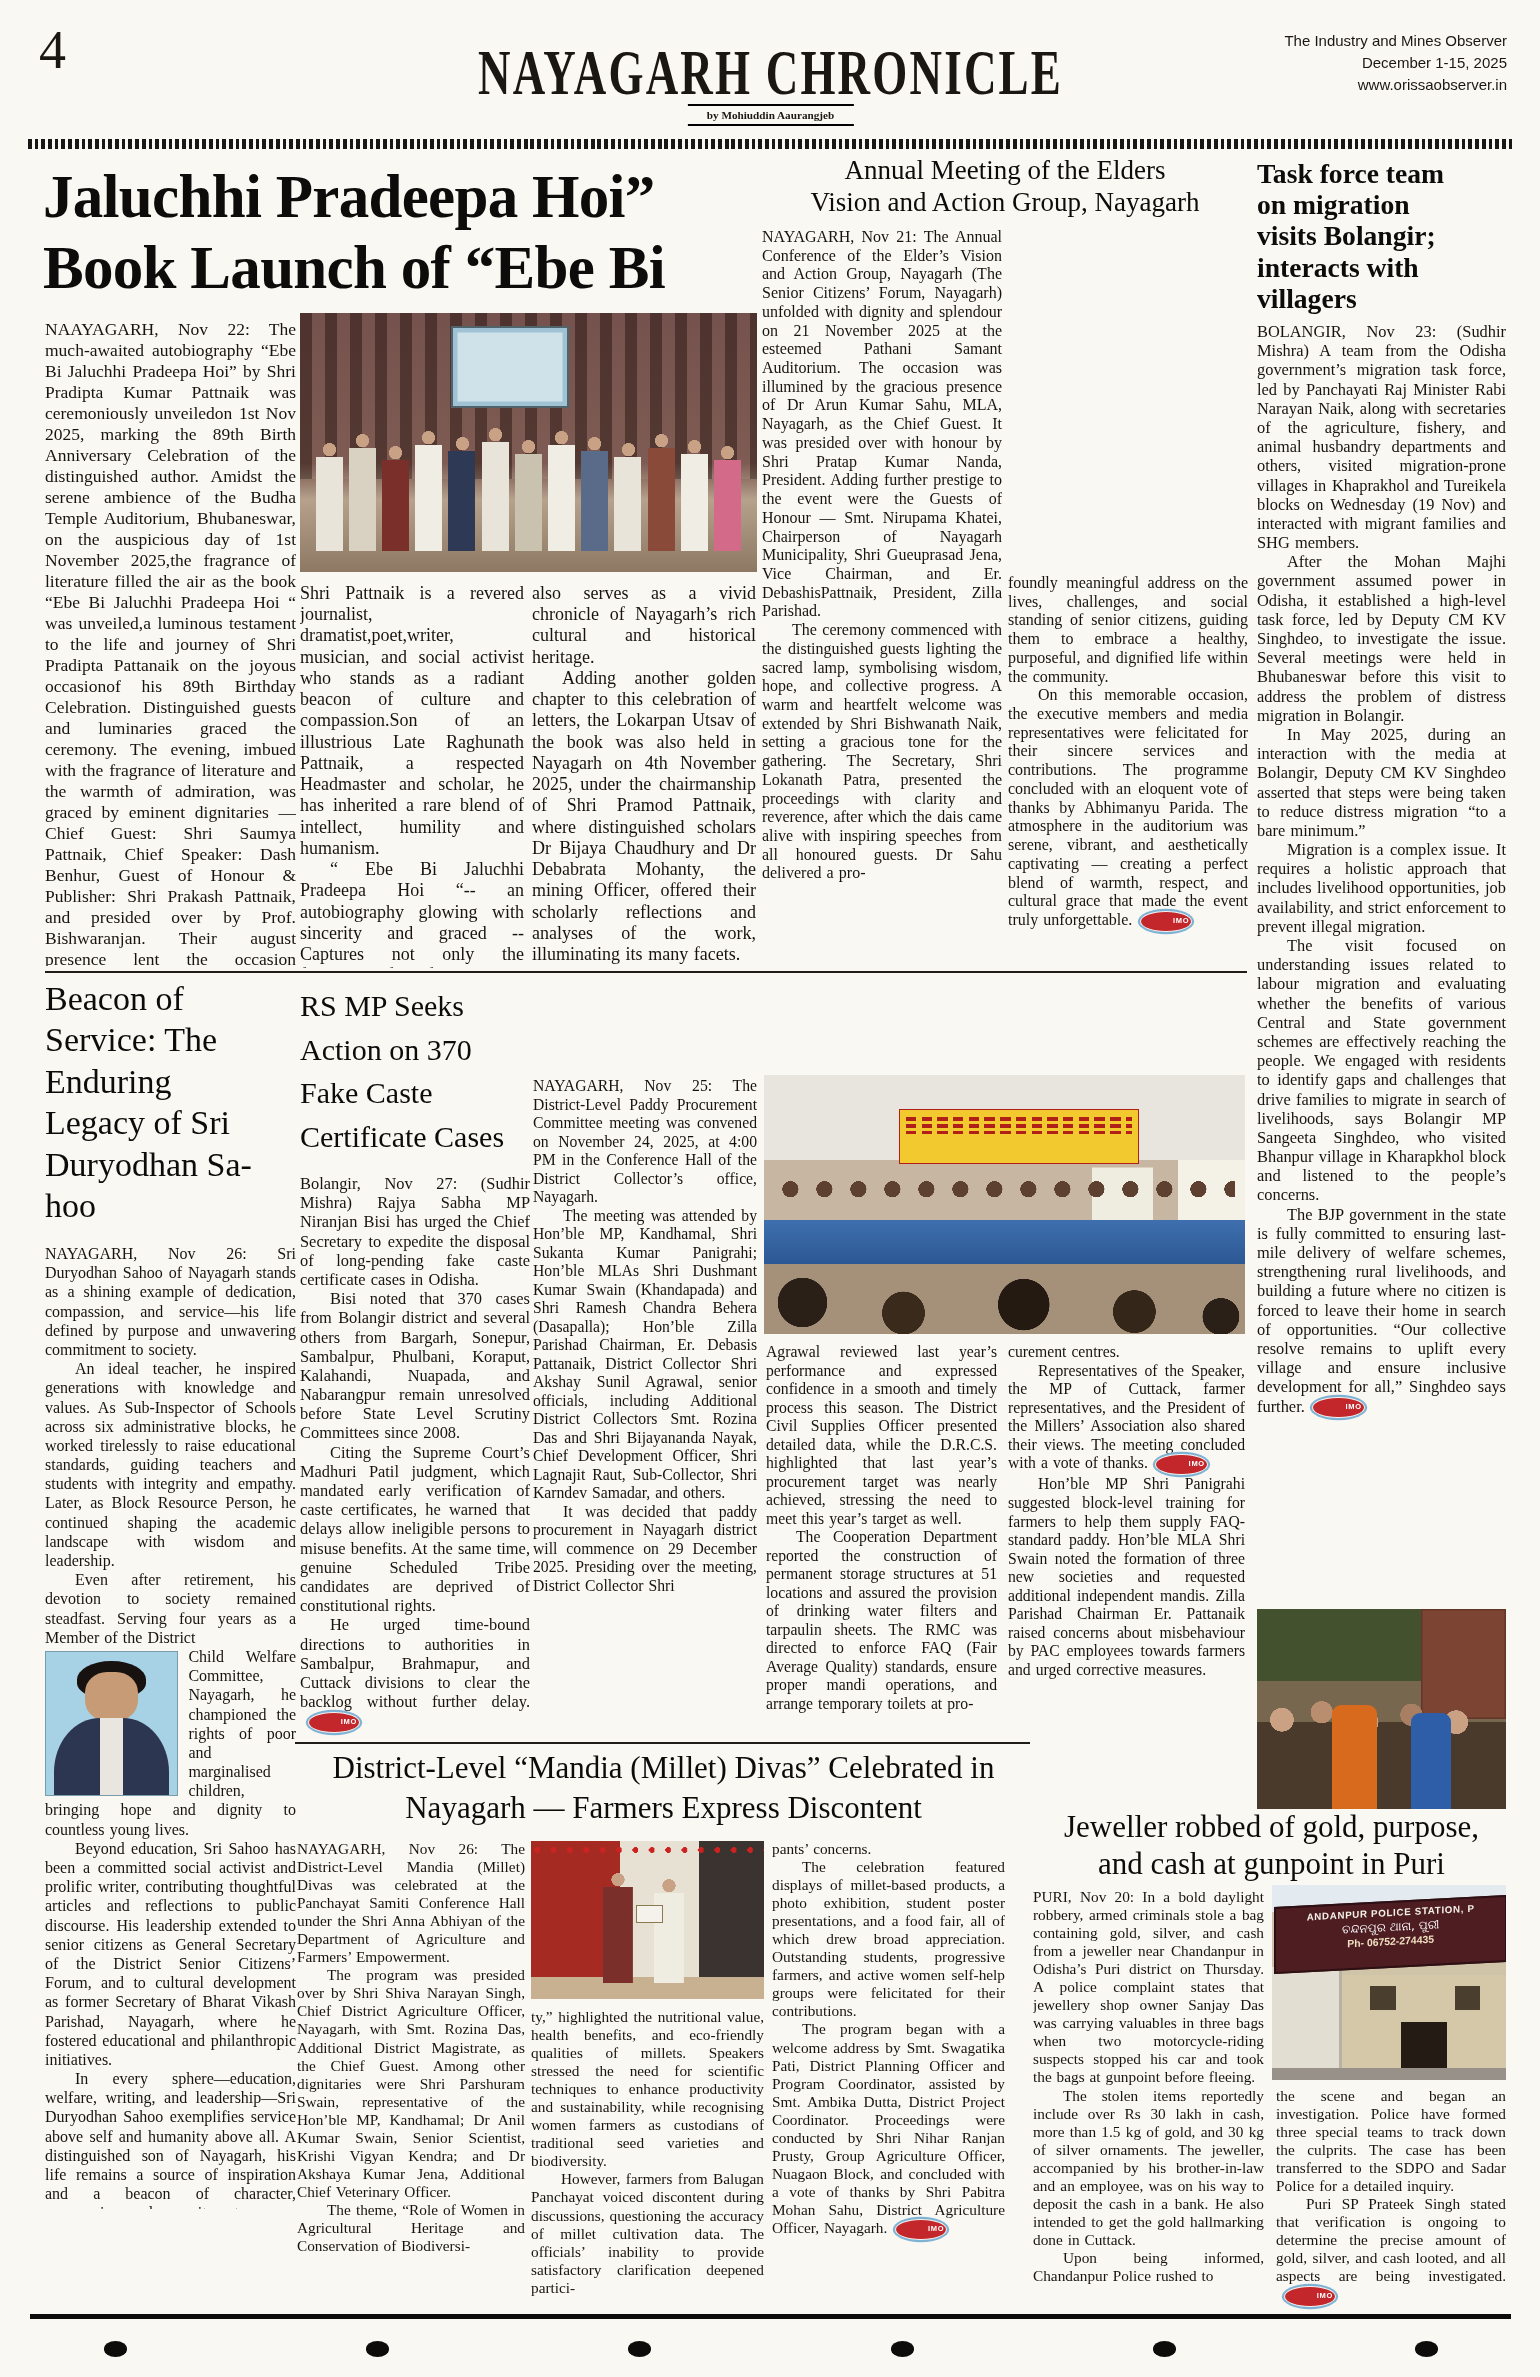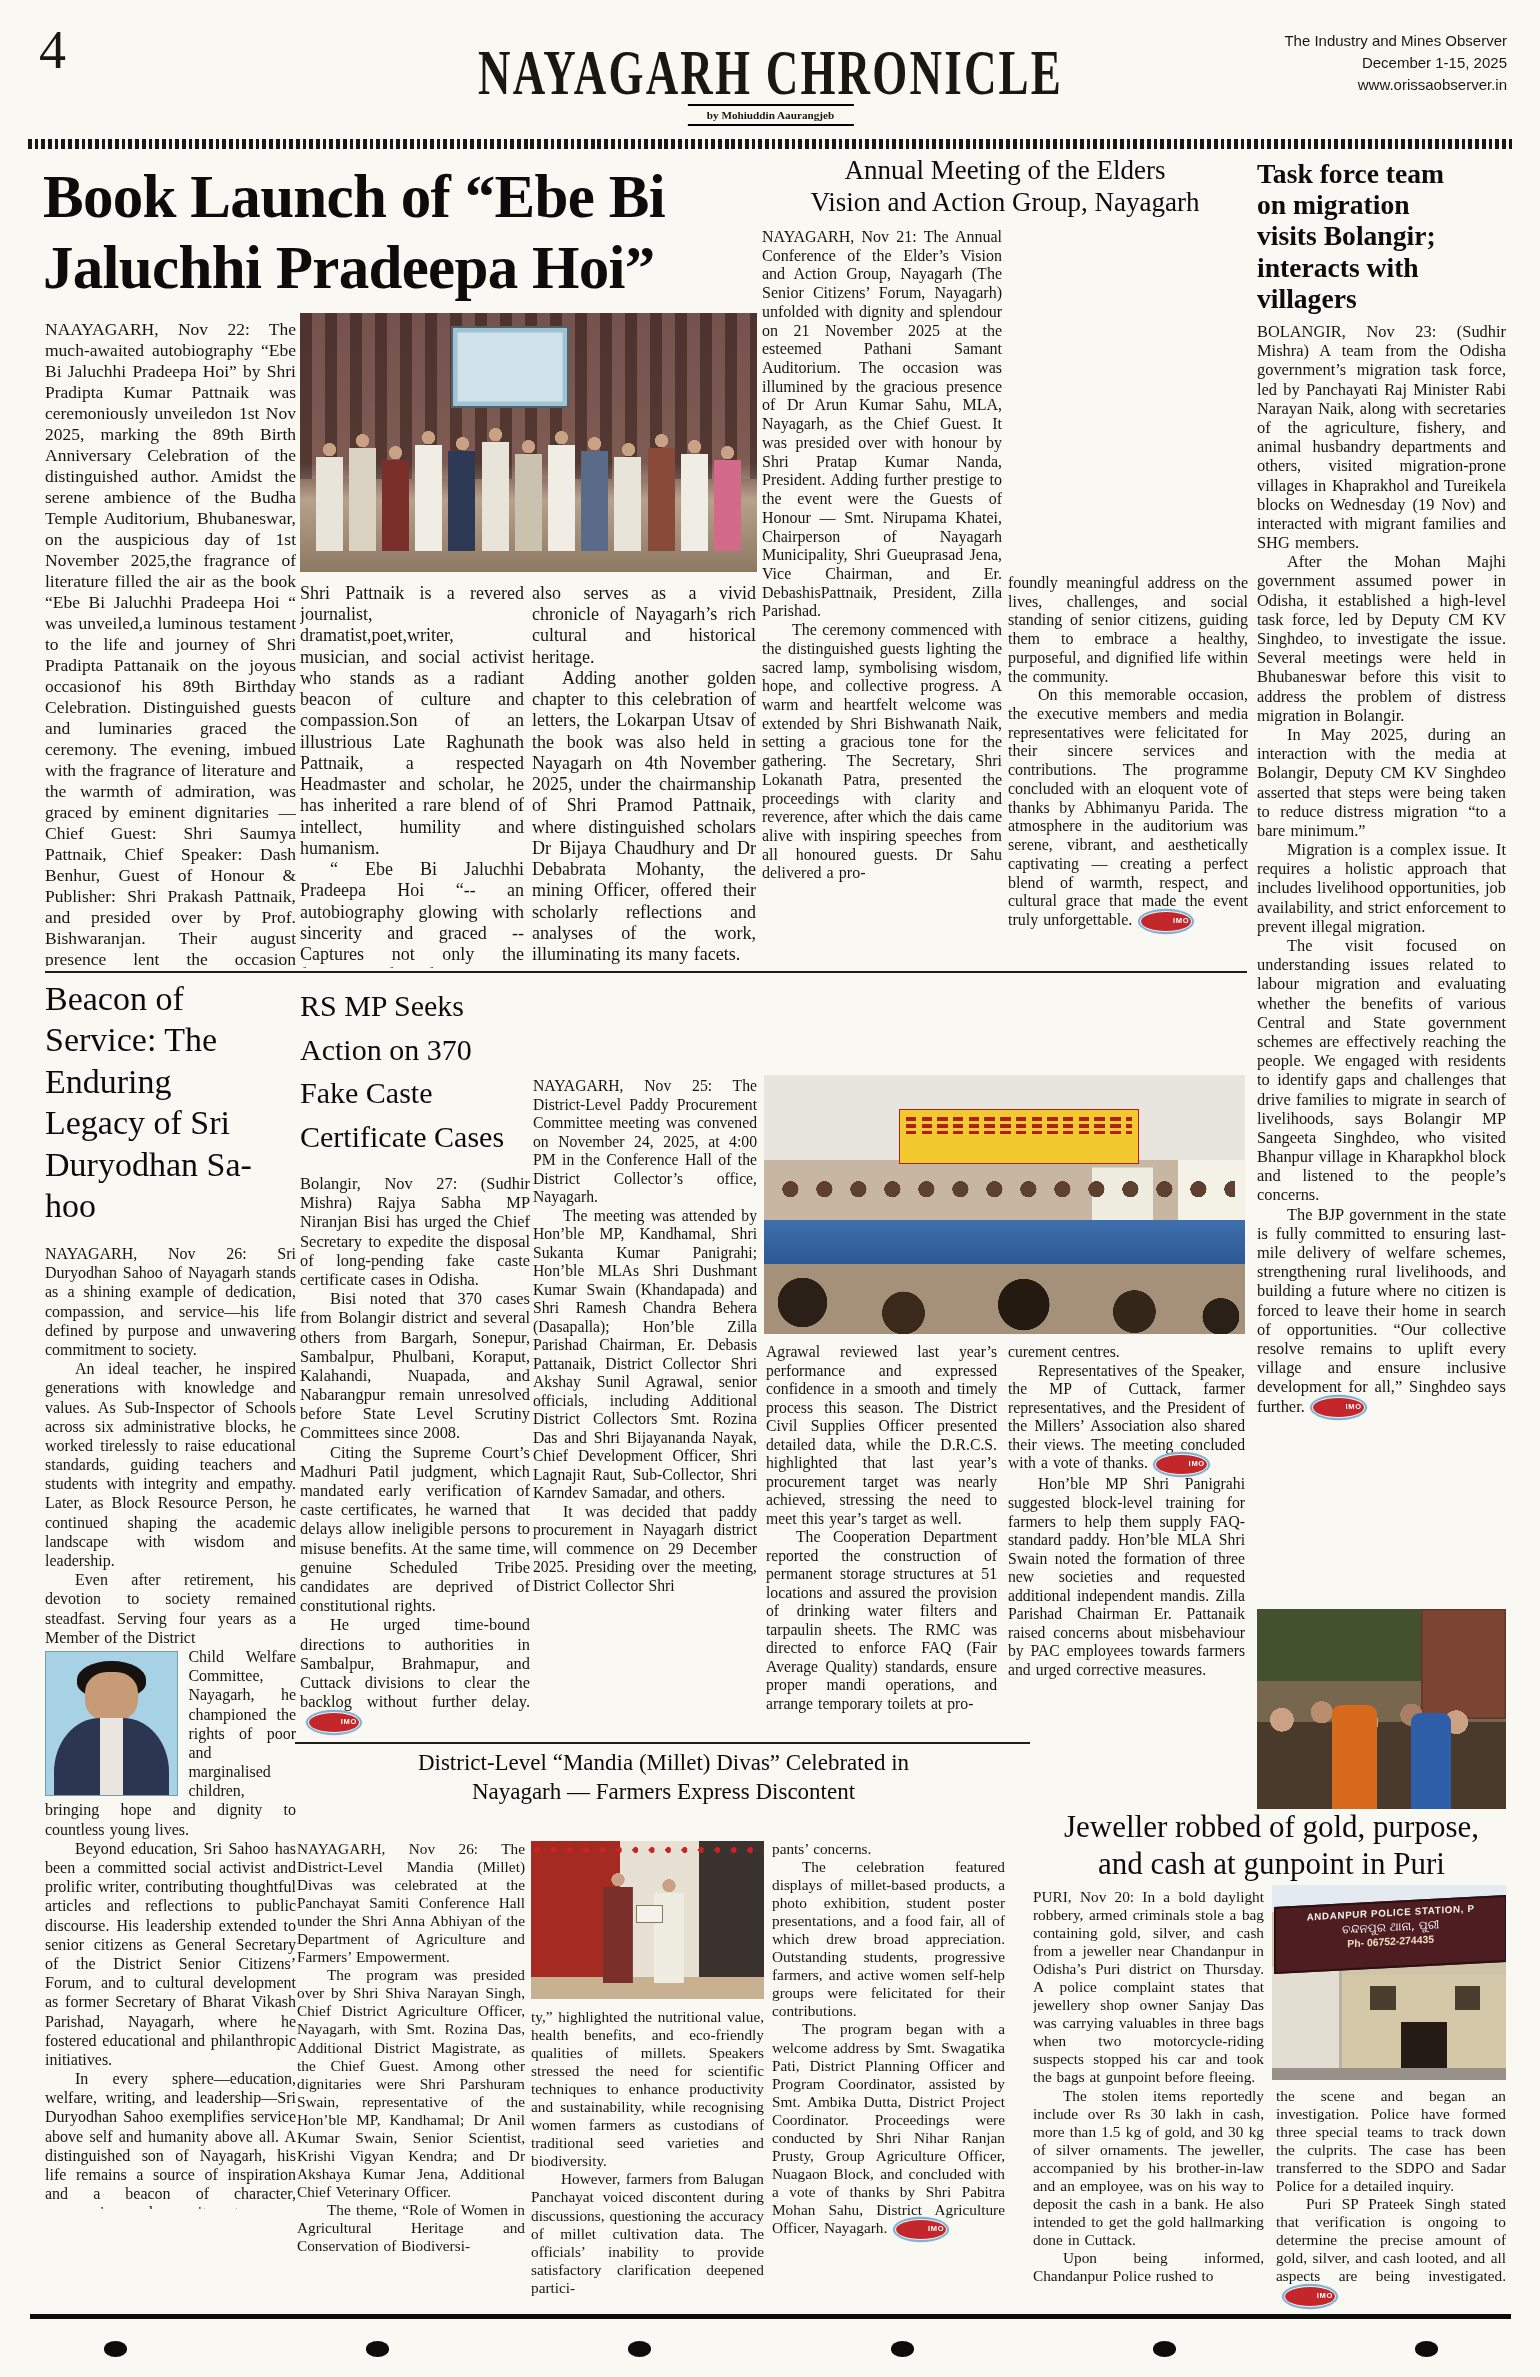--- a/index.html
+++ b/index.html
@@ -15,21 +15,21 @@
   #dashband{left:28px;top:139px;width:1484px;height:9.7px;
     background:repeating-linear-gradient(90deg,#191715 0 3.7px,transparent 3.7px 6.7px);}
   
   .hl{font-family:"Liberation Serif",serif;color:#0d0c0a;}
   #t-book{left:43px;top:161px;width:713px;font-size:61px;line-height:1.17;font-weight:700;letter-spacing:-0.7px;}
   #t-annual{left:762px;top:155px;width:486px;font-size:27px;line-height:1.17;text-align:center;}
   #t-task{left:1257px;top:158px;width:252px;font-size:27.6px;line-height:1.13;font-weight:700;}
   #t-beacon{left:45px;top:978px;width:255px;font-size:34px;line-height:1.22;}
   #t-rsmp{left:300px;top:984px;width:234px;font-size:30px;line-height:1.45;}
   #t-paddy{left:539px;top:980px;width:708px;font-size:37px;line-height:1.15;text-align:center;}
-  #t-mandia{left:295px;top:1748px;width:737px;font-size:23px;line-height:1.28;text-align:center;}
+  #t-mandia{left:295px;top:1748px;width:737px;font-size:31px;line-height:1.28;text-align:center;}
   #t-jew{left:1035px;top:1809px;width:473px;font-size:31px;line-height:1.18;text-align:center;}
   
   .col{position:absolute;overflow:hidden;text-align:justify;font-family:"Liberation Serif",serif;
     word-spacing:1.1px;color:#17140f;}
   .col p{margin:0;}
   .col .ind{text-indent:30px;}
   .f-book1{font-size:17.5px;line-height:1.2;}
   .f-book23{font-size:18px;line-height:1.18;}
   .f-annual{font-size:16px;line-height:1.17;}
   .f-task{font-size:16.4px;line-height:1.17;}
@@ -137,22 +137,22 @@
   <div class="abs" id="masthead">NAYAGARH CHRONICLE</div>
   <div class="abs" id="masthead-sub">by Mohiuddin Aaurangjeb</div>
   <div class="abs" id="hdr-right">
     <div>The Industry and Mines Observer</div>
     <div>December 1-15, 2025</div>
     <div>www.orissaobserver.in</div>
   </div>
   <div class="abs" id="dashband"></div>
 
   <div class="abs hl" id="t-book">
+    <div>Jaluchhi Pradeepa Hoi”</div>
     <div>Book Launch of “Ebe Bi</div>
-    <div>Jaluchhi Pradeepa Hoi”</div>
   </div>
   <div class="col f-book1" style="left:45px;top:319px;width:251px;height:647px;">
     <p>NAAYAGARH, Nov 22: The much-awaited autobiography “Ebe Bi Jaluchhi Pradeepa Hoi” by Shri Pradipta Kumar Pattnaik was ceremoniously unveiledon 1st Nov 2025, marking the 89th Birth Anniversary Celebration of the distinguished author.  Amidst the serene ambience of the Budha Temple Auditorium, Bhubaneswar, on the auspicious day of 1st November 2025,the fragrance of literature filled the air as the book “Ebe Bi Jaluchhi Pradeepa Hoi “ was unveiled,a luminous testament to the life and journey of Shri Pradipta Pattanaik on the joyous occasionof his 89th Birthday Celebration. Distinguished guests and luminaries graced the ceremony. The evening, imbued with the fragrance of literature and the warmth of admiration, was graced by eminent dignitaries — Chief Guest: Shri Saumya Pattnaik, Chief Speaker: Dash Benhur, Guest of Honour &amp; Publisher: Shri Prakash Pattnaik, and presided over by Prof. Bishwaranjan. Their august presence lent the occasion splendour and gravitas.</p>
   </div>
   <div class="photo" id="ph-book" style="left:300px;top:313px;width:457px;height:259px;">
     <div class="ph-el curtain"></div>
     <div class="ph-el screen"></div>
     <div class="ph-el row">
       <i class="pp" style="--c:#e8e4da;height:72%"></i>
         <i class="pp" style="--c:#d9d2c2;height:78%"></i>

